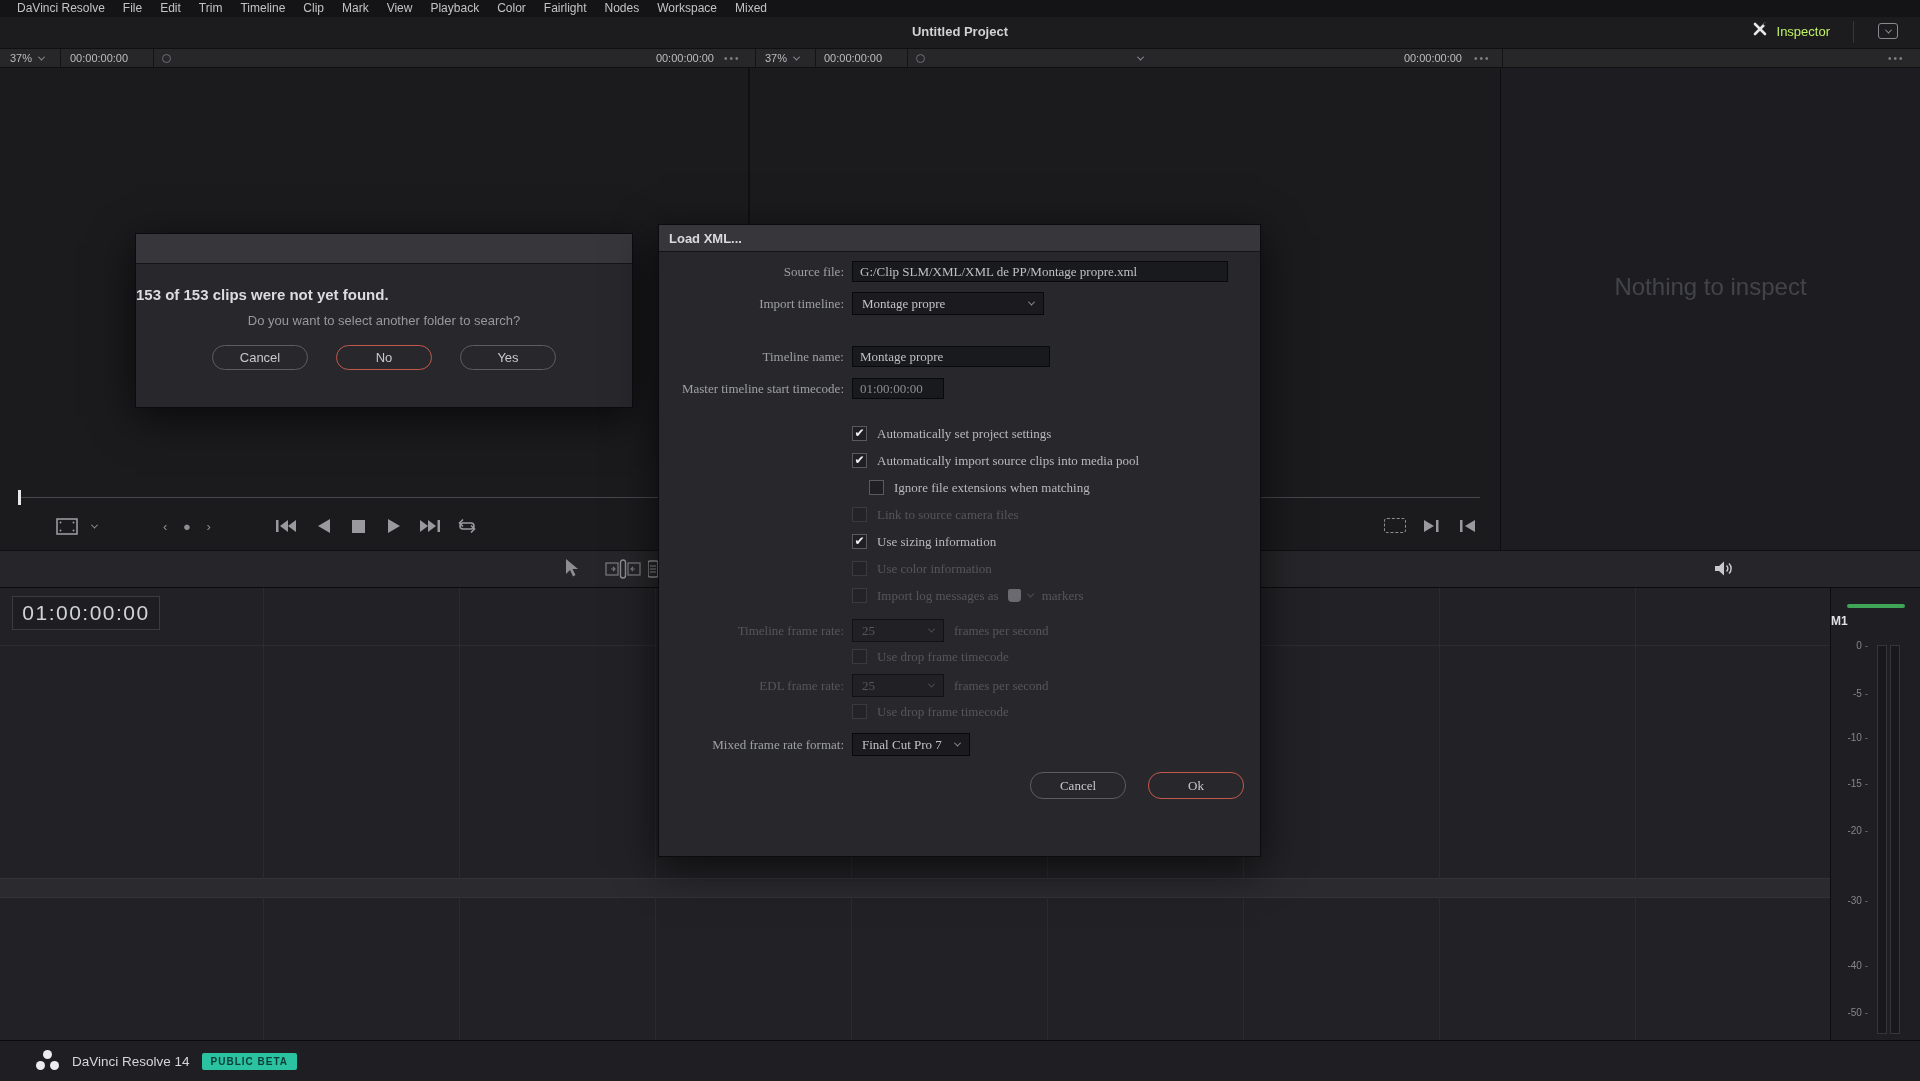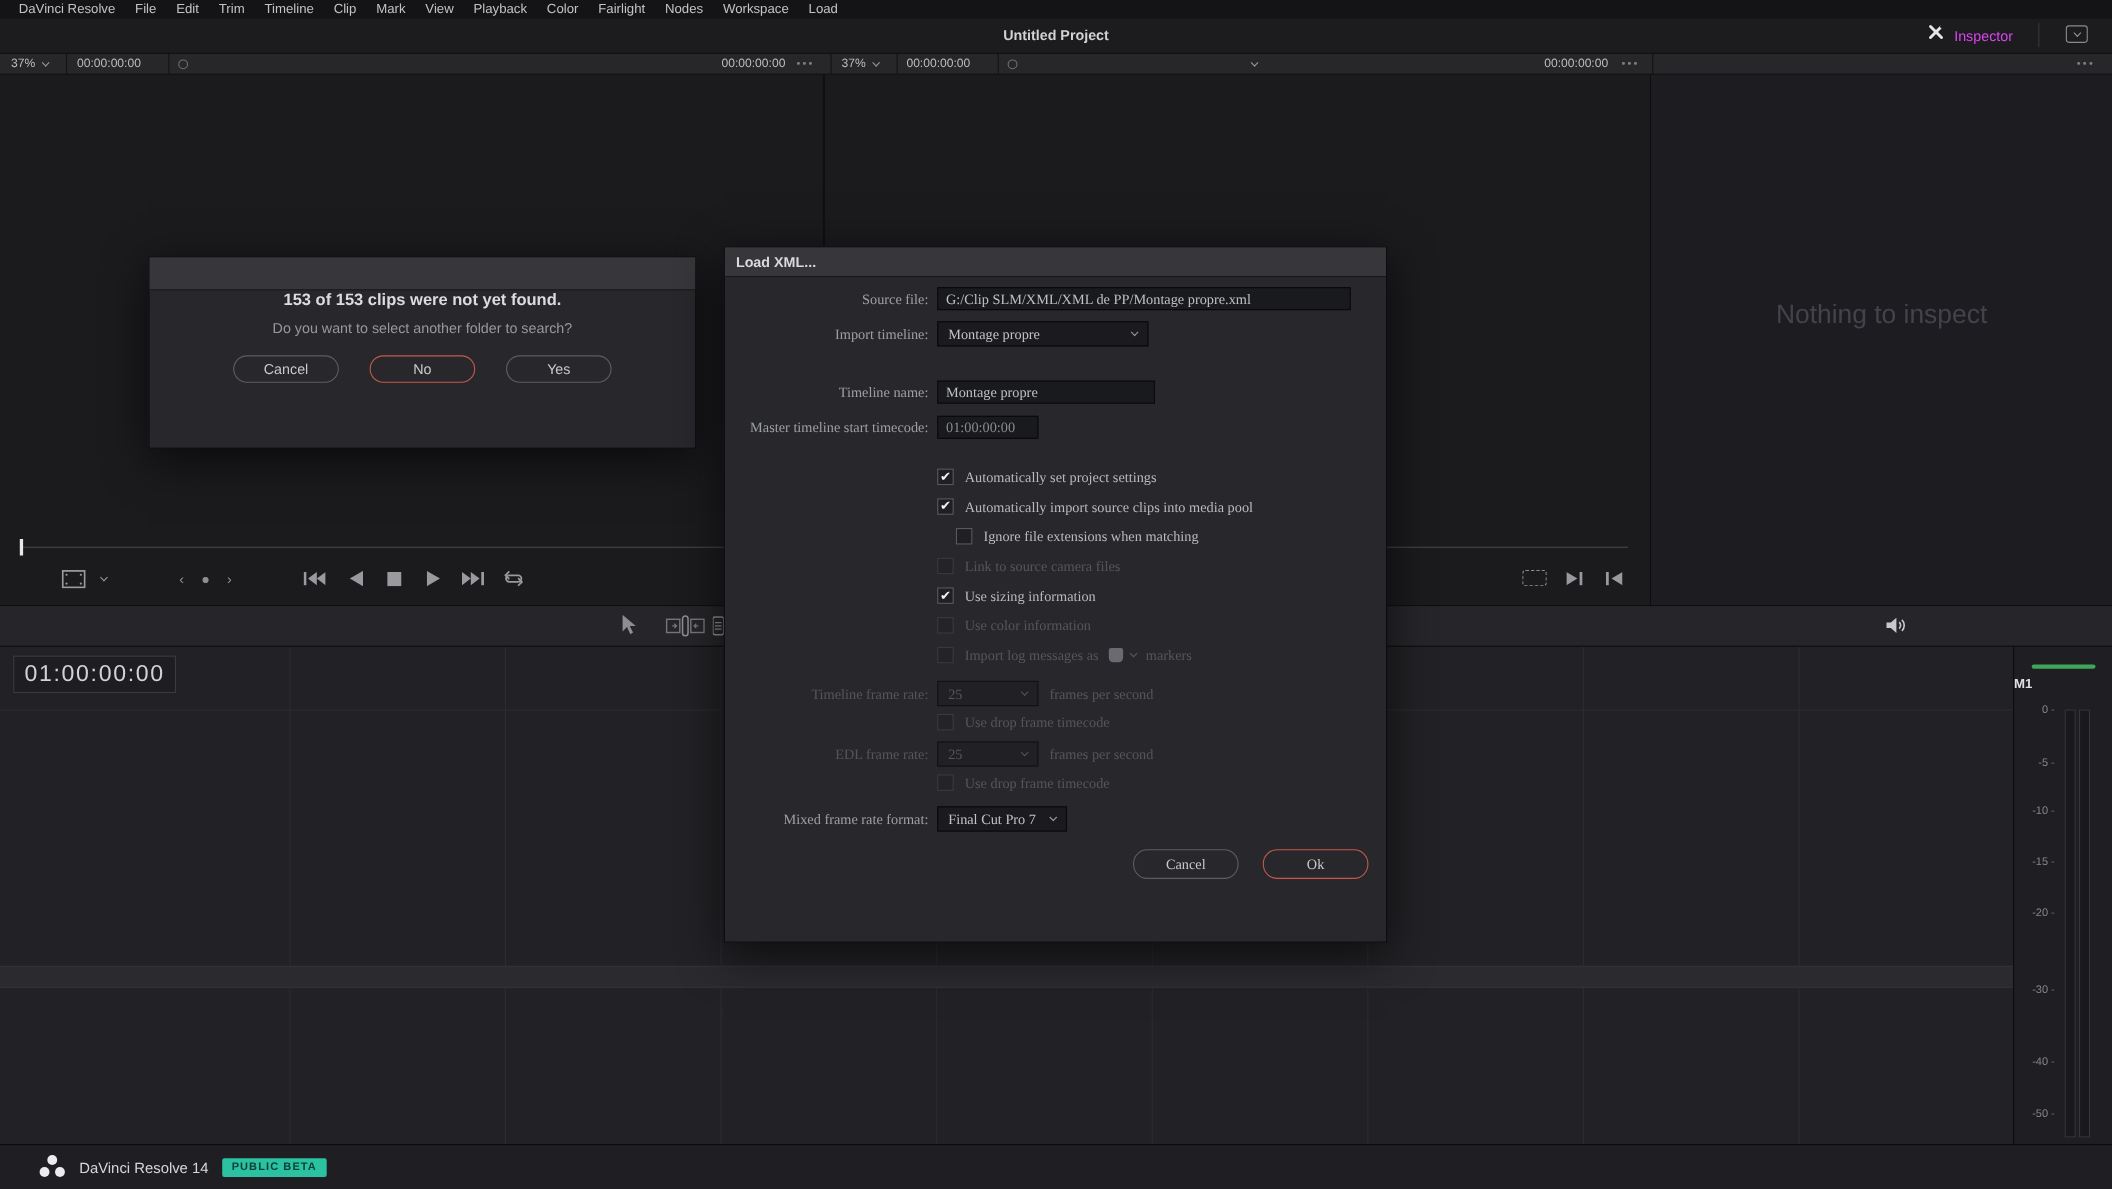--- a/index.html
+++ b/index.html
@@ -11,21 +11,21 @@
   
   #menubar { left:0; top:0; width:1920px; height:17px; background:#141417;
              display:flex; align-items:center; padding-left:8px; }
   .menu-item { font-size:12px; color:#c3c3c5; padding:0 9px; line-height:17px; cursor:default; }
 
   
   #titlebar { left:0; top:17px; width:1920px; height:31px; background:#1c1c1f; }
   #project-title { position:absolute; left:0; right:0; top:7px; text-align:center;
                    font-size:13px; font-weight:bold; color:#d2d2d4; }
   #inspector-group { position:absolute; right:90px; top:4px; display:flex; align-items:center; gap:8px; }
-  #inspector-label { font-size:13px; color:#d946ef; }
+  #inspector-label { font-size:13px; color:#bef264; }
   .tb-divider { position:absolute; top:4px; width:1px; height:22px; background:#38383c; }
   #panel-toggle { position:absolute; right:22px; top:6px; width:20px; height:16px;
                   border:1px solid #8a8a8e; border-radius:3px; display:flex; align-items:center; justify-content:center; }
 
   .chev { display:inline-block; width:7px; height:7px; border-right:1.5px solid #98989c;
           border-bottom:1.5px solid #98989c; transform:rotate(45deg) translate(-1px,-1px); }
   .chev.small { width:5px; height:5px; }
 
   
   #viewerstrip { left:0; top:48px; width:1920px; height:20px; background:#27272a;
@@ -82,21 +82,21 @@
                 padding:3px 9px; border-radius:2px; }
 
   
   .dialog { position:absolute; background:#28282c; border:1px solid #0c0c0e;
             box-shadow:0 10px 40px rgba(0,0,0,.65); }
   .dlg-titlebar { height:27px; background:#37373b; border-bottom:1px solid #151517;
                   display:flex; align-items:center; padding-left:10px;
                   font-size:13px; font-weight:bold; color:#dadadc; }
   #clips-dialog { left:135px; top:233px; width:498px; height:175px; z-index:20; }
   #clips-dialog .dlg-titlebar { height:30px; }
-  #clips-title { text-align:center; font-size:15px; font-weight:bold; color:#dcdcde; }
+  #clips-title { margin-top:22px; font-size:15px; font-weight:bold; color:#dcdcde; }
   #clips-msg { margin-top:10px; text-align:center; font-size:13px; color:#98989c; }
   #clips-buttons { margin-top:17px; display:flex; justify-content:center; gap:28px; }
   .pill { width:96px; height:25px; border:1px solid #5c5c61; border-radius:13px; background:transparent;
           color:#c9c9cb; font-size:13px; font-family:inherit; display:flex; align-items:center; justify-content:center; }
   .pill.red { border-color:#c4584c; }
 
   #xml-dialog { left:658px; top:224px; width:603px; height:633px; z-index:30; }
   #xml-body { padding-top:8px; font-size:13px;font-family:Liberation Serif, serif; }
   .frow { display:flex; align-items:center; min-height:23px; margin-bottom:9px; }
   .flabel { width:185px; text-align:right; color:#9da0a3; margin-right:8px; flex:none; }
@@ -129,21 +129,21 @@
       <span class="menu-item">Trim</span>
       <span class="menu-item">Timeline</span>
       <span class="menu-item">Clip</span>
       <span class="menu-item">Mark</span>
       <span class="menu-item">View</span>
       <span class="menu-item">Playback</span>
       <span class="menu-item">Color</span>
       <span class="menu-item">Fairlight</span>
       <span class="menu-item">Nodes</span>
       <span class="menu-item">Workspace</span>
-      <span class="menu-item">Load</span>
+      <span class="menu-item">Mixed</span>
     </div>
 
   <div id="titlebar" class="abs">
     <div id="project-title">Untitled Project</div>
     <div id="inspector-group">
       <span>
         <svg width="17" height="17" viewBox="0 0 17 17">
           <path d="M3 3 L13 13" stroke="#e6e6e8" stroke-width="2.6" stroke-linecap="round"></path>
           <path d="M13 3 L3 13" stroke="#e6e6e8" stroke-width="2.6" stroke-linecap="round"></path>
           <circle cx="13.2" cy="3.2" r="1.6" fill="#1c1c1f"></circle>

